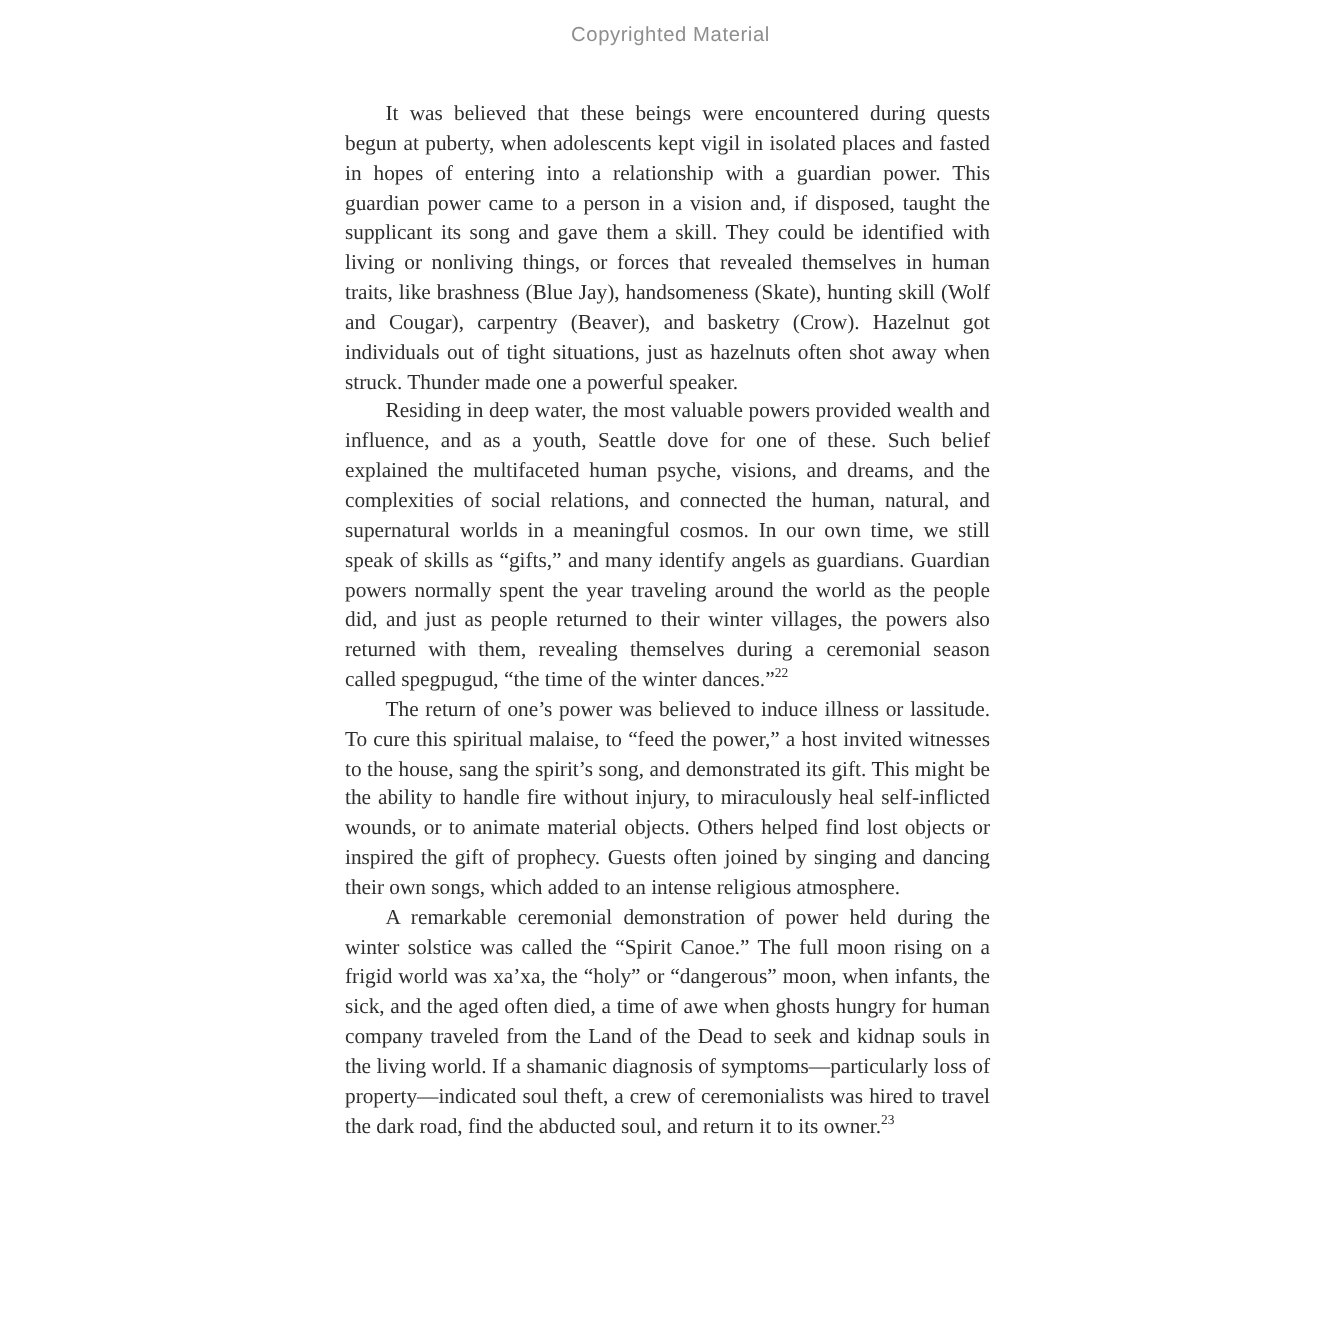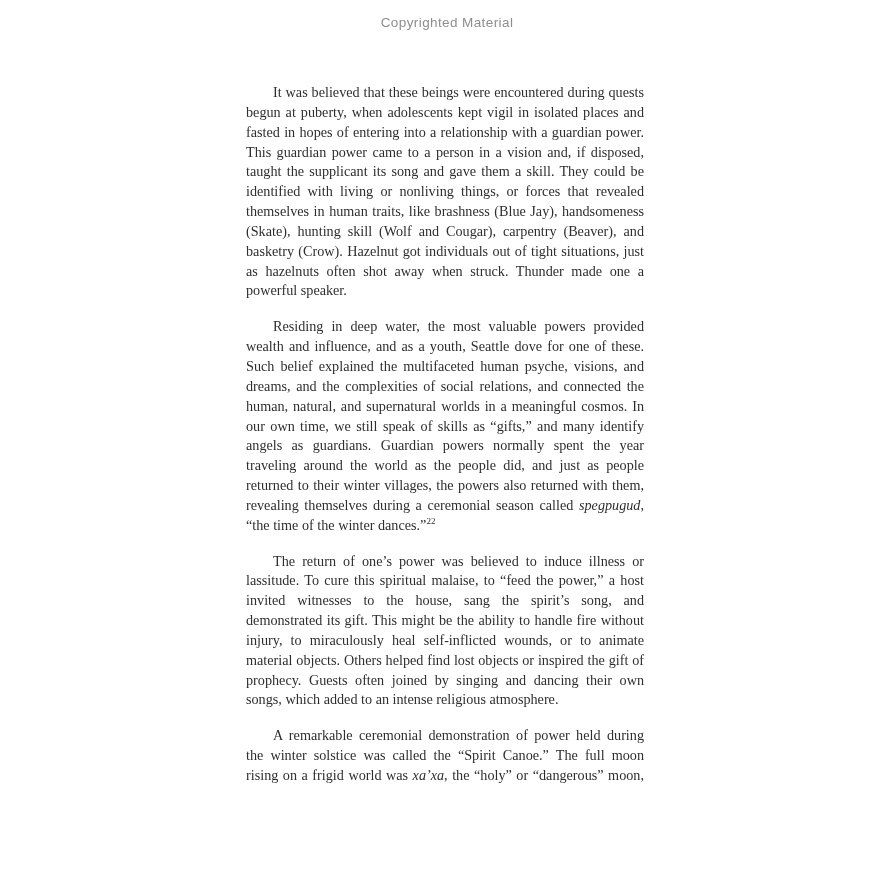--- a/index.html
+++ b/index.html
@@ -32,25 +32,25 @@
     position: absolute;
     left: 230px;
     top: 67px;
     width: 430px;
     color: #2e2e2e;
     font-size: 14.2px;
     line-height: 19.85px;
     text-align: justify;
   }
   .text-block p {
-    margin: 16px;
+    margin: 0;
     padding: 0;
     text-indent: 27px;
   }
-  .italic { font-style: italic; }
+  .italic { }
   sup.endnote {
     font-size: 9px;
     line-height: 0;
     vertical-align: super;
   }
   .running-footer {
     position: absolute;
     left: 233px;
     top: 824px;
     color: #3a3a3a;

